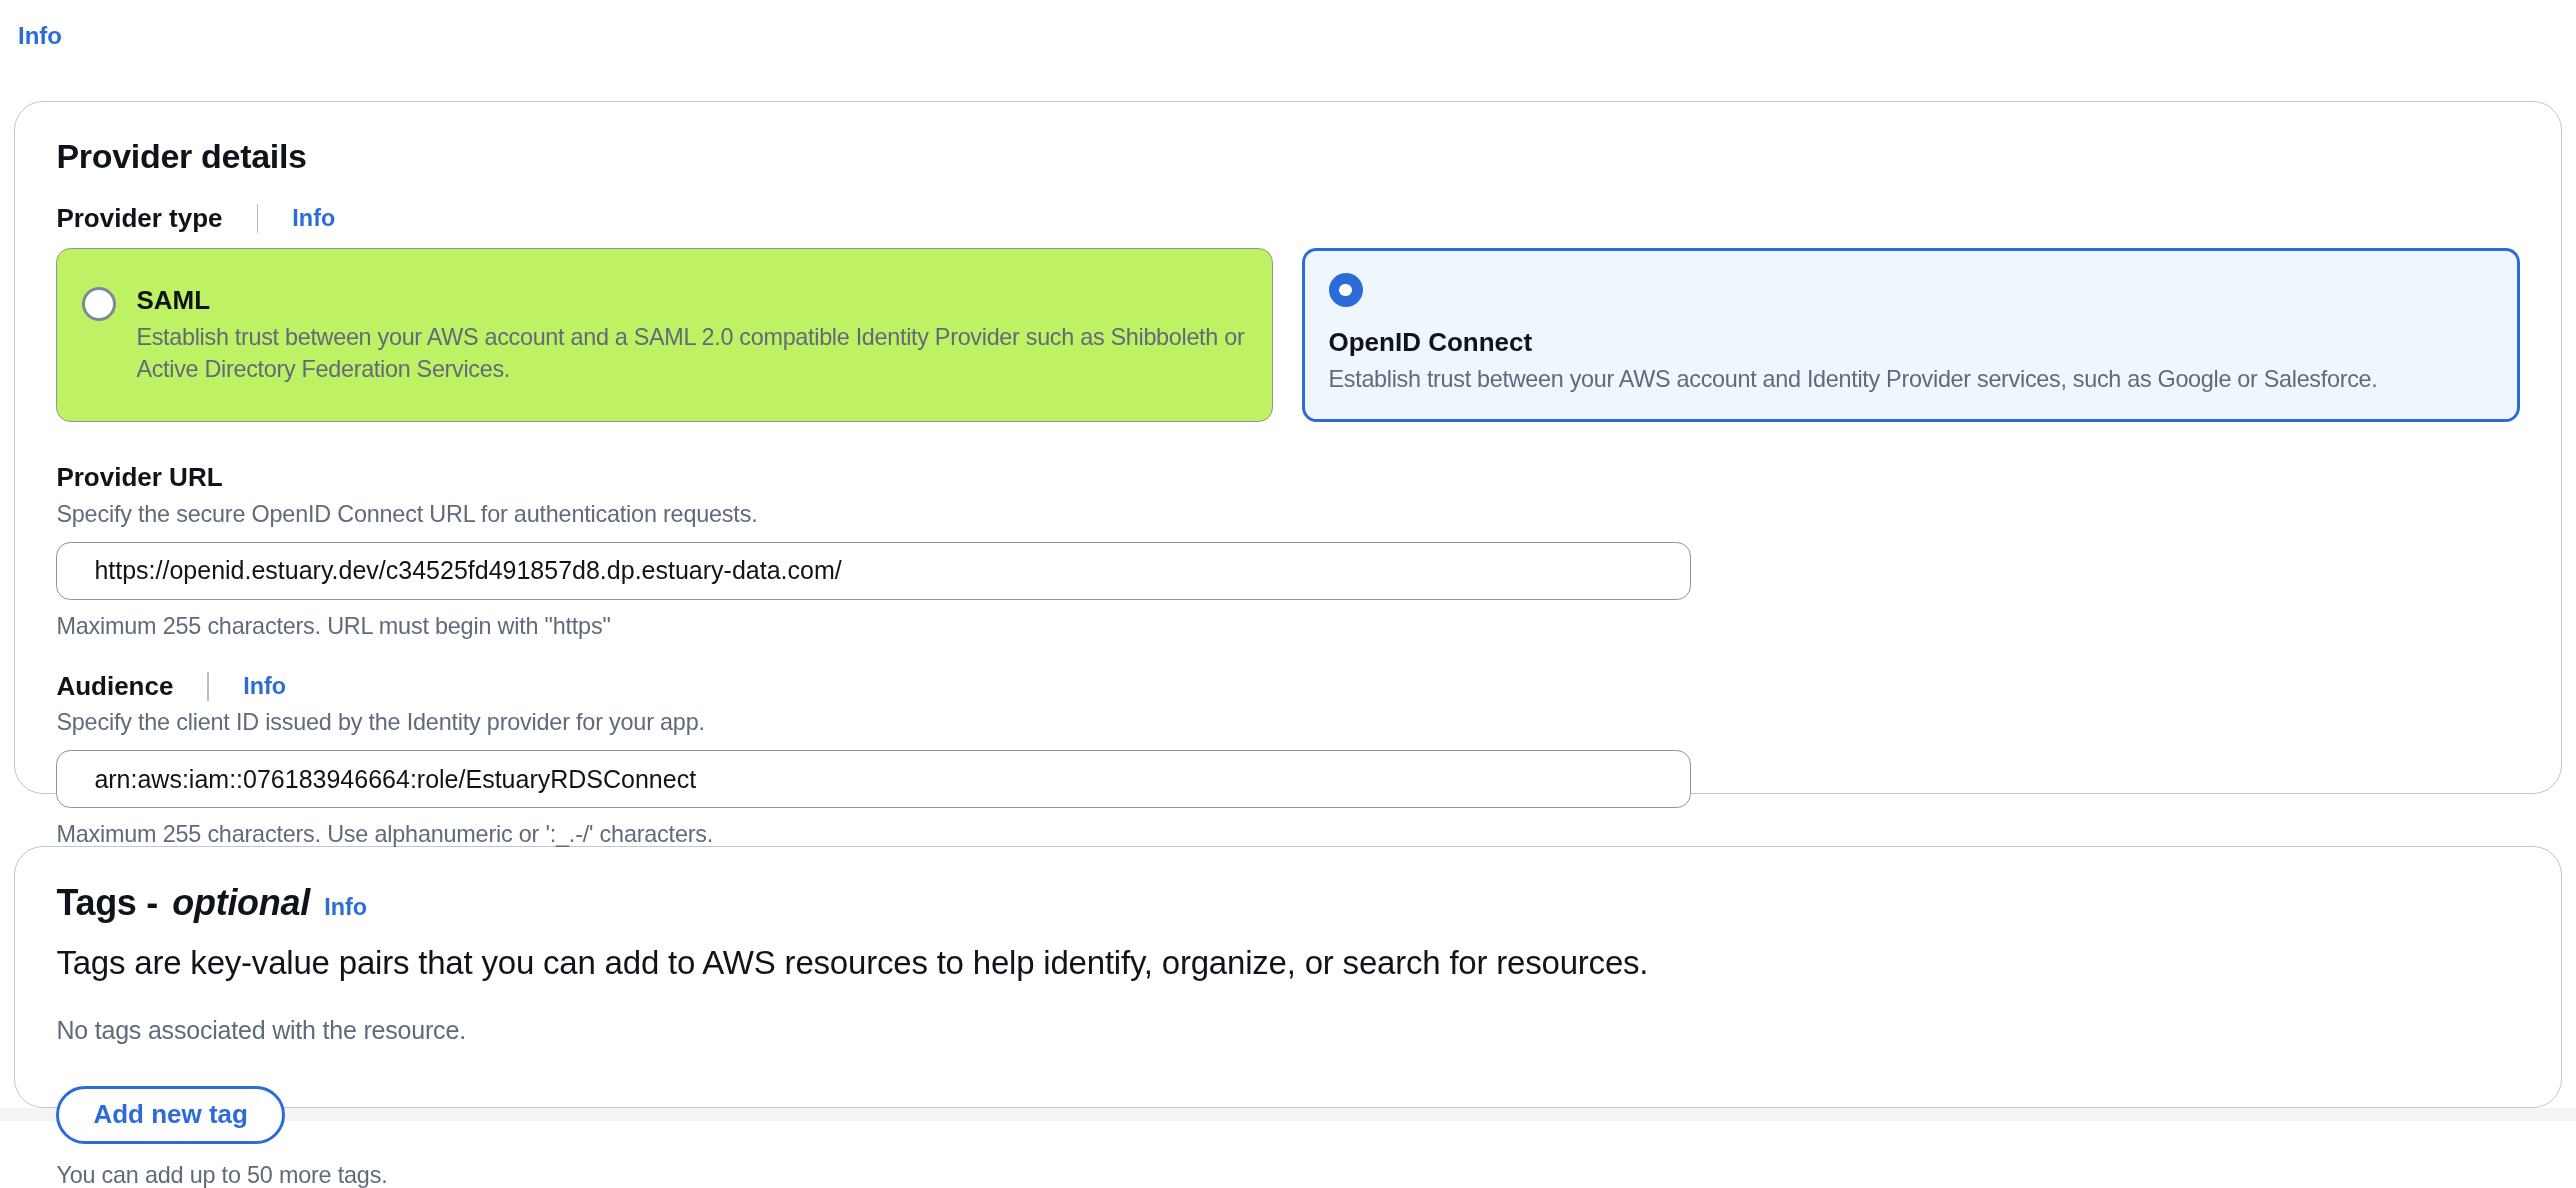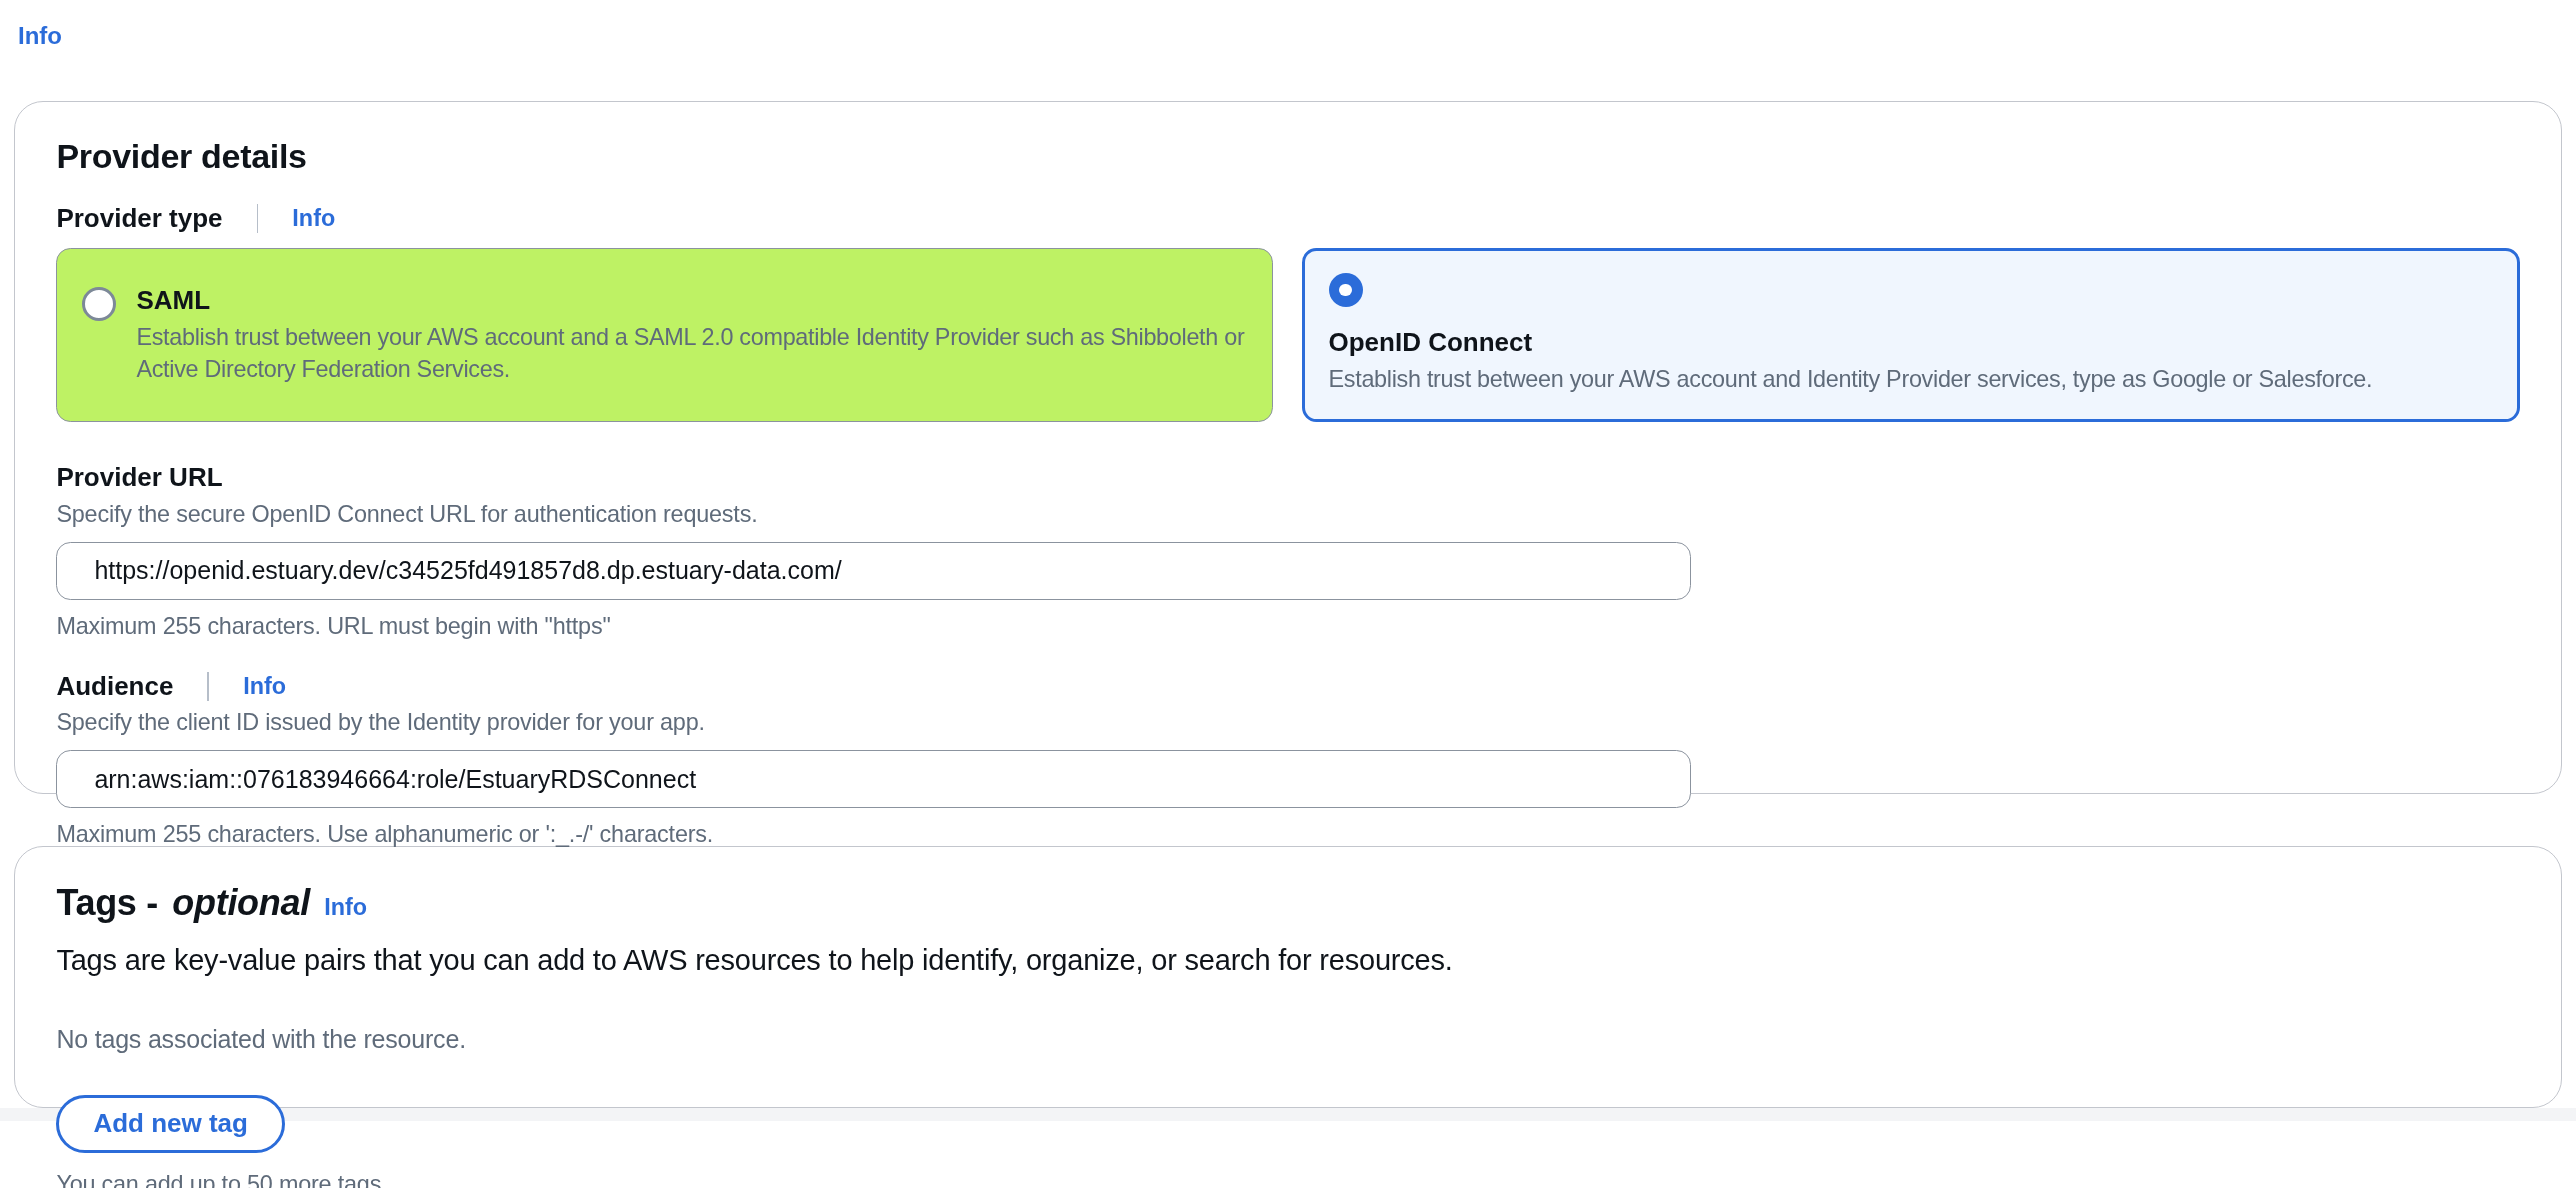--- a/index.html
+++ b/index.html
@@ -67,21 +67,21 @@
     display:block;margin-top:14.4px;width:1635px;height:58px;
     border:1.8px solid var(--control-border);border-radius:14.4px;
     padding:0 37px;font-size:25px;color:var(--text);
     font-family:"Liberation Sans",sans-serif;background:#fff;outline:none;
   }
   .constraint{font-size:23.4px;color:var(--gray);margin-top:12.6px;letter-spacing:-0.2px;}
   
   .tags-heading{display:flex;align-items:baseline;gap:14.4px;margin:3.6px 0 20px 0;}
   .tags-heading-text{font-size:36px;font-weight:700;letter-spacing:-0.3px;}
   .tags-heading-optional{font-size:36px;font-weight:700;font-style:italic;letter-spacing:-0.3px;}
-  .tags-desc{font-size:29px;margin-bottom:48px;letter-spacing:-0.2px;}
+  .tags-desc{font-size:33px;margin-bottom:34px;letter-spacing:-0.2px;}
   .tags-empty{font-size:25px;color:var(--gray);letter-spacing:-0.2px;}
   .add-tag-button{
     display:inline-block;margin-top:41px;
     border:3.6px solid var(--accent);border-radius:36px;
     padding:10.8px 34px;background:#fff;color:var(--accent);
     font-size:26px;font-weight:700;cursor:pointer;
     font-family:"Liberation Sans",sans-serif;
   }
   .tags-limit{font-size:23.4px;color:var(--gray);margin-top:18px;letter-spacing:-0.2px;}
   .bottom-strip{height:12.6px;background:#f3f4f6;margin-top:0;}
@@ -107,21 +107,21 @@
       <span class="radio"></span>
       <span>
         <div class="tile-title">SAML</div>
         <div class="tile-desc">Establish trust between your AWS account and a SAML 2.0 compatible Identity Provider such as Shibboleth or Active Directory Federation Services.</div>
       </span>
     </div>
     <div class="tile selected">
       <span class="radio"></span>
       <span>
         <div class="tile-title">OpenID Connect</div>
-        <div class="tile-desc">Establish trust between your AWS account and Identity Provider services, type as Google or Salesforce.</div>
+        <div class="tile-desc">Establish trust between your AWS account and Identity Provider services, such as Google or Salesforce.</div>
       </span>
     </div>
   </div>
 
   <div class="field">
     <div class="label-row" style="margin-bottom:0;">
       <span class="field-label">Provider URL</span>
     </div>
     <div class="field-desc">Specify the secure OpenID Connect URL for authentication requests.</div>
     <input class="text-input" type="text" value="https://openid.estuary.dev/c34525fd491857d8.dp.estuary-data.com/" style="">

